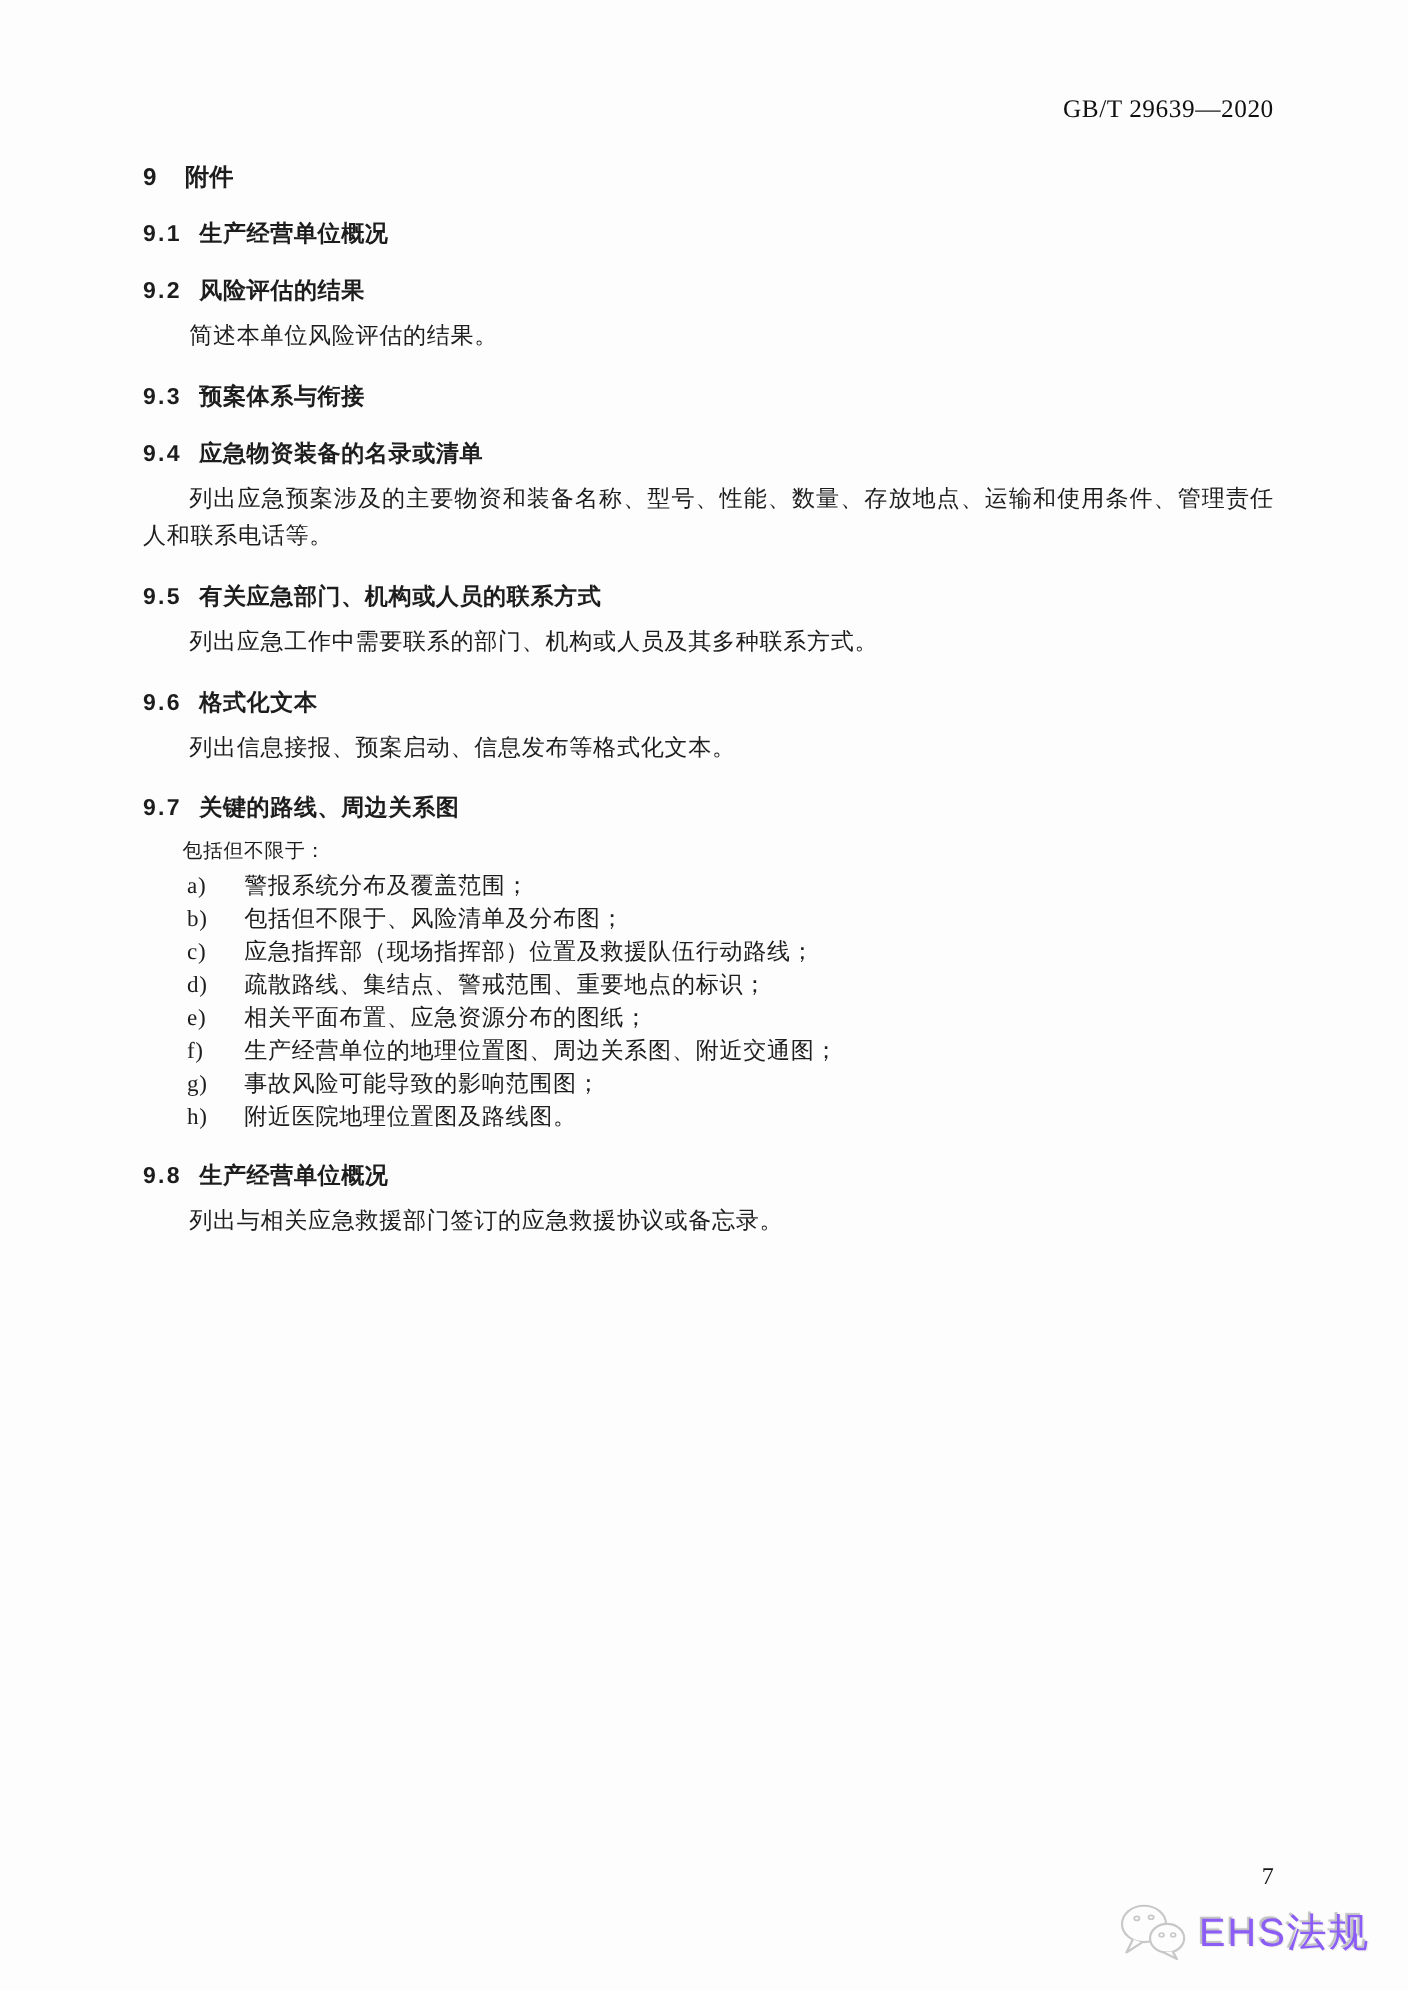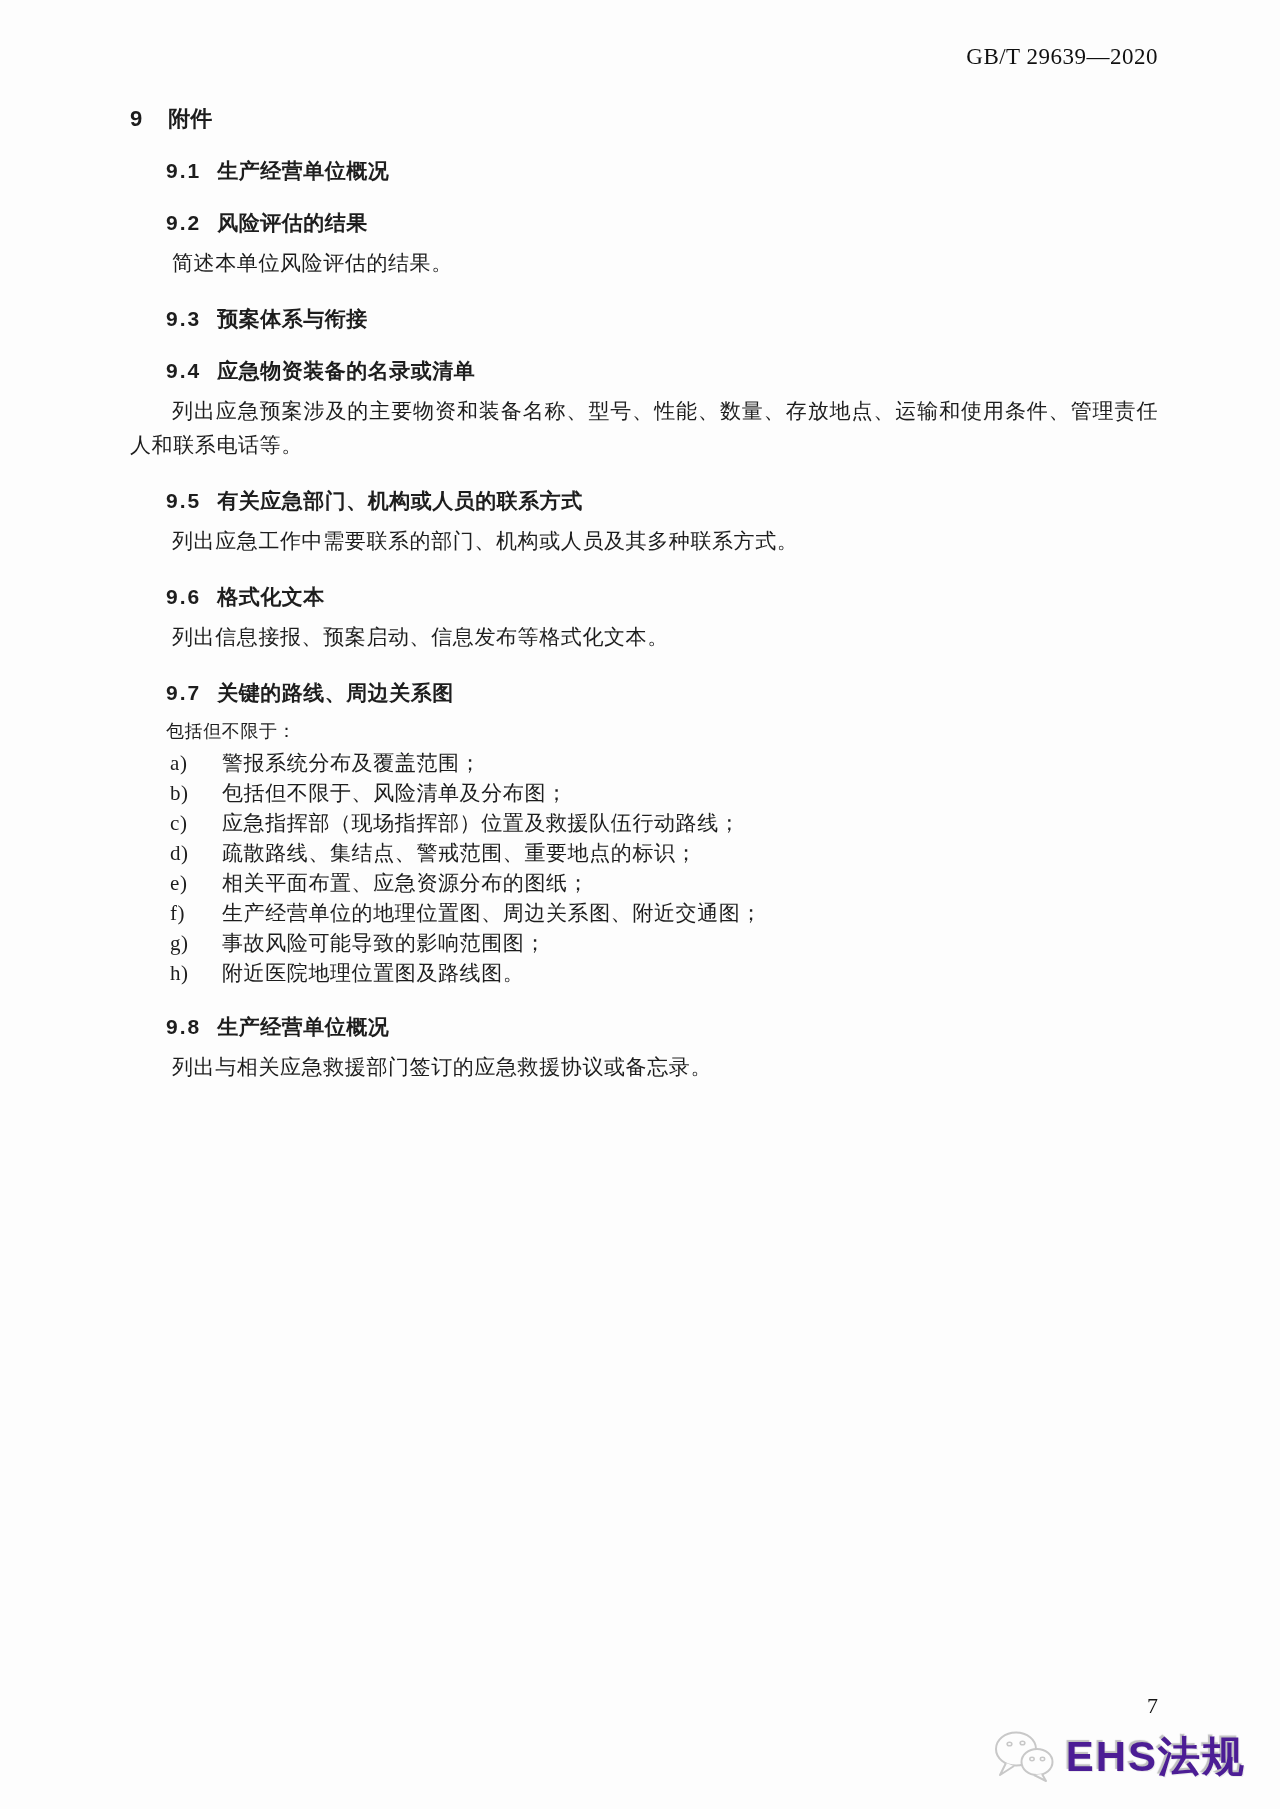--- a/index.html
+++ b/index.html
@@ -9,21 +9,21 @@
   }
   .page {
     position: relative;
     width: 1280px;
     height: 1809px;
     background: #fdfdfd;
     color: #1d1d1d;
     font-family: "Liberation Serif", "DejaVu Serif", serif;
     overflow: hidden;
     box-sizing: border-box;
-    padding: 44px 122px 0 130px;
+    padding: 86px 122px 0 130px;
   }
   .doc-header {
     text-align: right;
     font-size: 23px;
     line-height: 26px;
     letter-spacing: 0.5px;
     color: #101010;
   }
   .chapter {
     margin: 36px 0 0 0;
@@ -42,21 +42,20 @@
     font-size: 21px;
     line-height: 26px;
     display: flex;
     align-items: baseline;
     letter-spacing: 0.5px;
   }
   .sec-heading .num {
     margin-right: 16px;
     font-weight: 700;
     letter-spacing: 2px;
-    margin-left: 36px;
   }
   .para {
     margin: 10px 0 0 0;
     font-size: 21px;
     line-height: 34px;
     text-align: justify;
     text-indent: 2em;
     letter-spacing: 0.6px;
   }
   .intro {
@@ -90,24 +89,24 @@
   .watermark {
     position: absolute;
     top: 1728px;
     right: 34px;
     display: flex;
     align-items: center;
   }
   .wm-icon { margin-right: 10px; }
   .wm-text {
     font-family: "Liberation Sans", "DejaVu Sans", sans-serif;
-    font-weight: 700;
-    font-size: 42px;
+    font-weight: 400;
+    font-size: 36px;
     letter-spacing: 2px;
-    color: #4c1d95;
+    color: #8b5cf6;
     text-shadow: -2px -2px 1px #bfbfbf, 1px 1px 0 #ececec;
     user-select: none;
   }
 </style>
 </head>
 <body>
 
 <div class="page">
 
   <div class="doc-header">GB/T 29639—2020</div>

